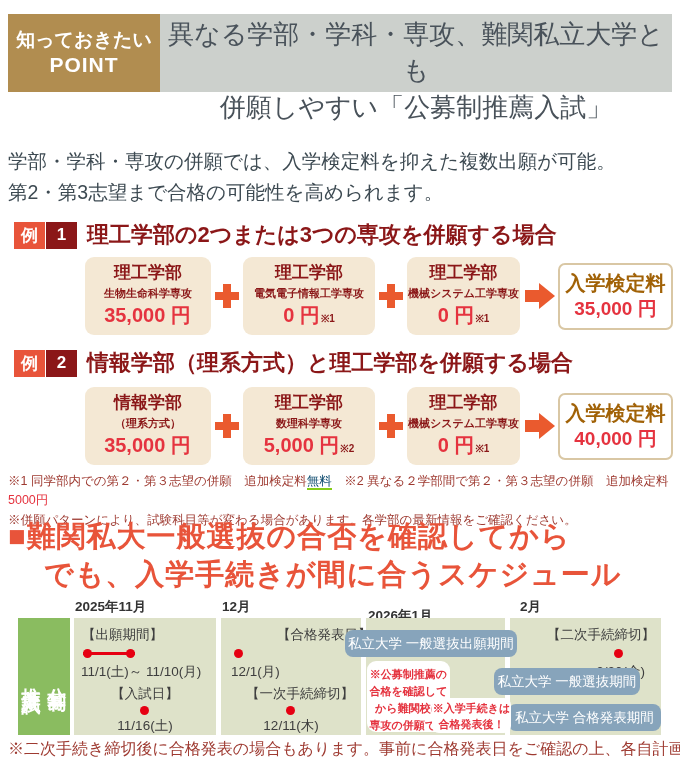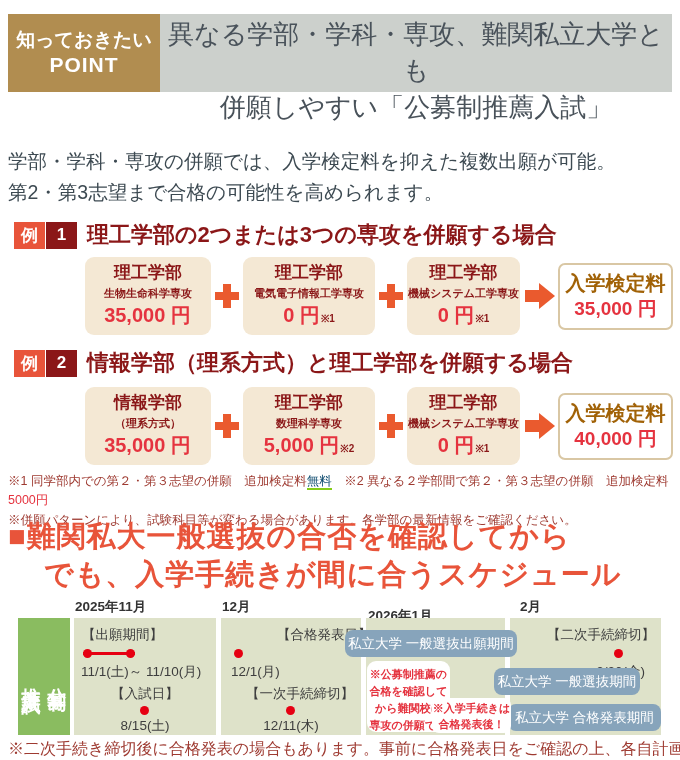--- a/index.html
+++ b/index.html
@@ -235,21 +235,21 @@
       <div class="vtext">公募制
 推薦入試</div>
     </div>
 
     <div class="tl-col col-nov">
       <div class="tl-item" style="left:8px; top:8px;">【出願期間】</div>
       <div class="range tl-item" style="left:9px; top:31px;"></div>
       <div class="tl-item" style="left:7px; top:45px;">11/1(土)～ 11/10(月)</div>
       <div class="tl-item" style="left:0; top:67px; width:142px; text-align:center;">【入試日】</div>
       <div class="dot tl-item" style="left:66px; top:88px;"></div>
-      <div class="tl-item" style="left:0; top:99px; width:142px; text-align:center;">8/15(土)</div>
+      <div class="tl-item" style="left:0; top:99px; width:142px; text-align:center;">11/16(土)</div>
     </div>
 
     <div class="tl-col col-dec">
       <div class="tl-item" style="left:8px; top:8px;margin-left:48px;">【合格発表日】</div>
       <div class="dot tl-item" style="left:13px; top:31px;"></div>
       <div class="tl-item" style="left:10px; top:45px;">12/1(月)</div>
       <div class="tl-item" style="left:0; top:67px; width:158px; text-align:center;">【一次手続締切】</div>
       <div class="dot tl-item" style="left:65px; top:88px;"></div>
       <div class="tl-item" style="left:0; top:99px; width:140px; text-align:center;">12/11(木)</div>
     </div>

